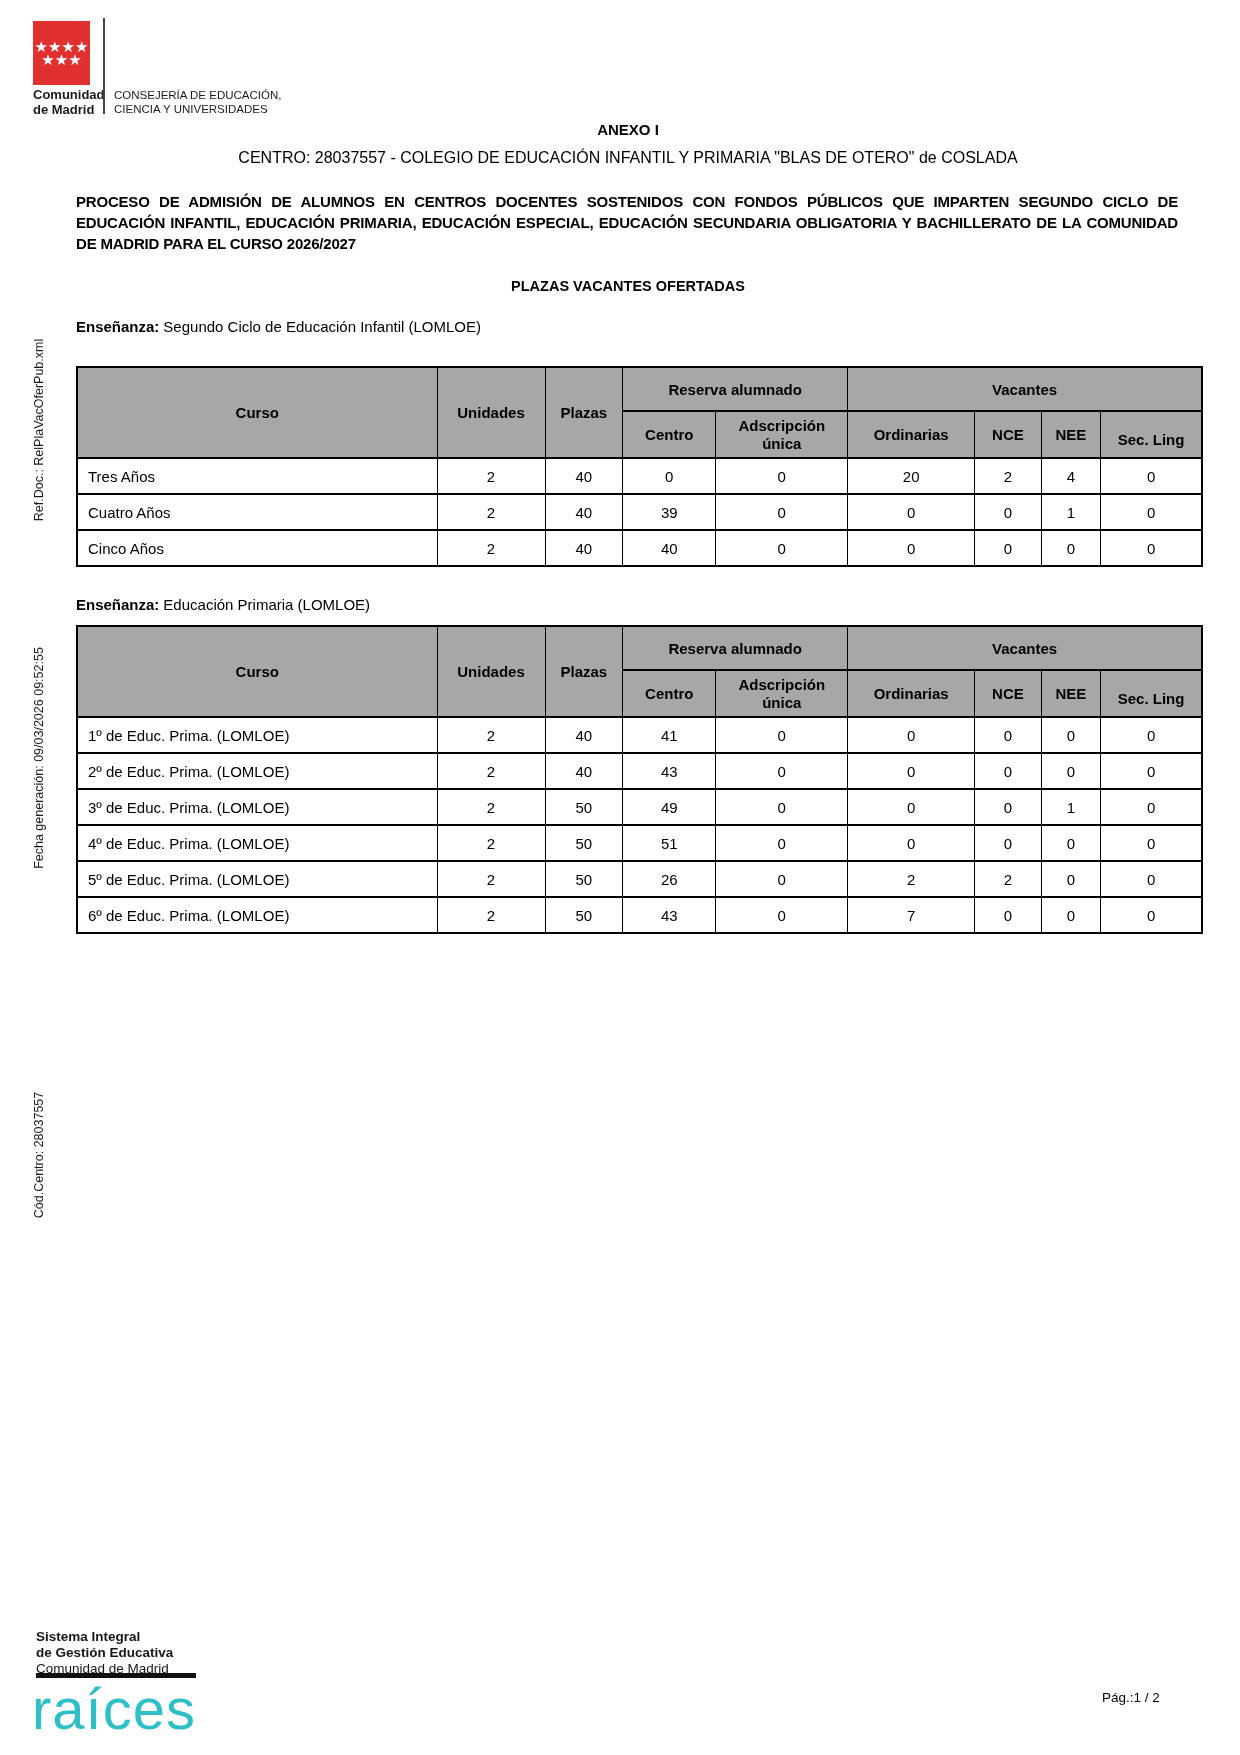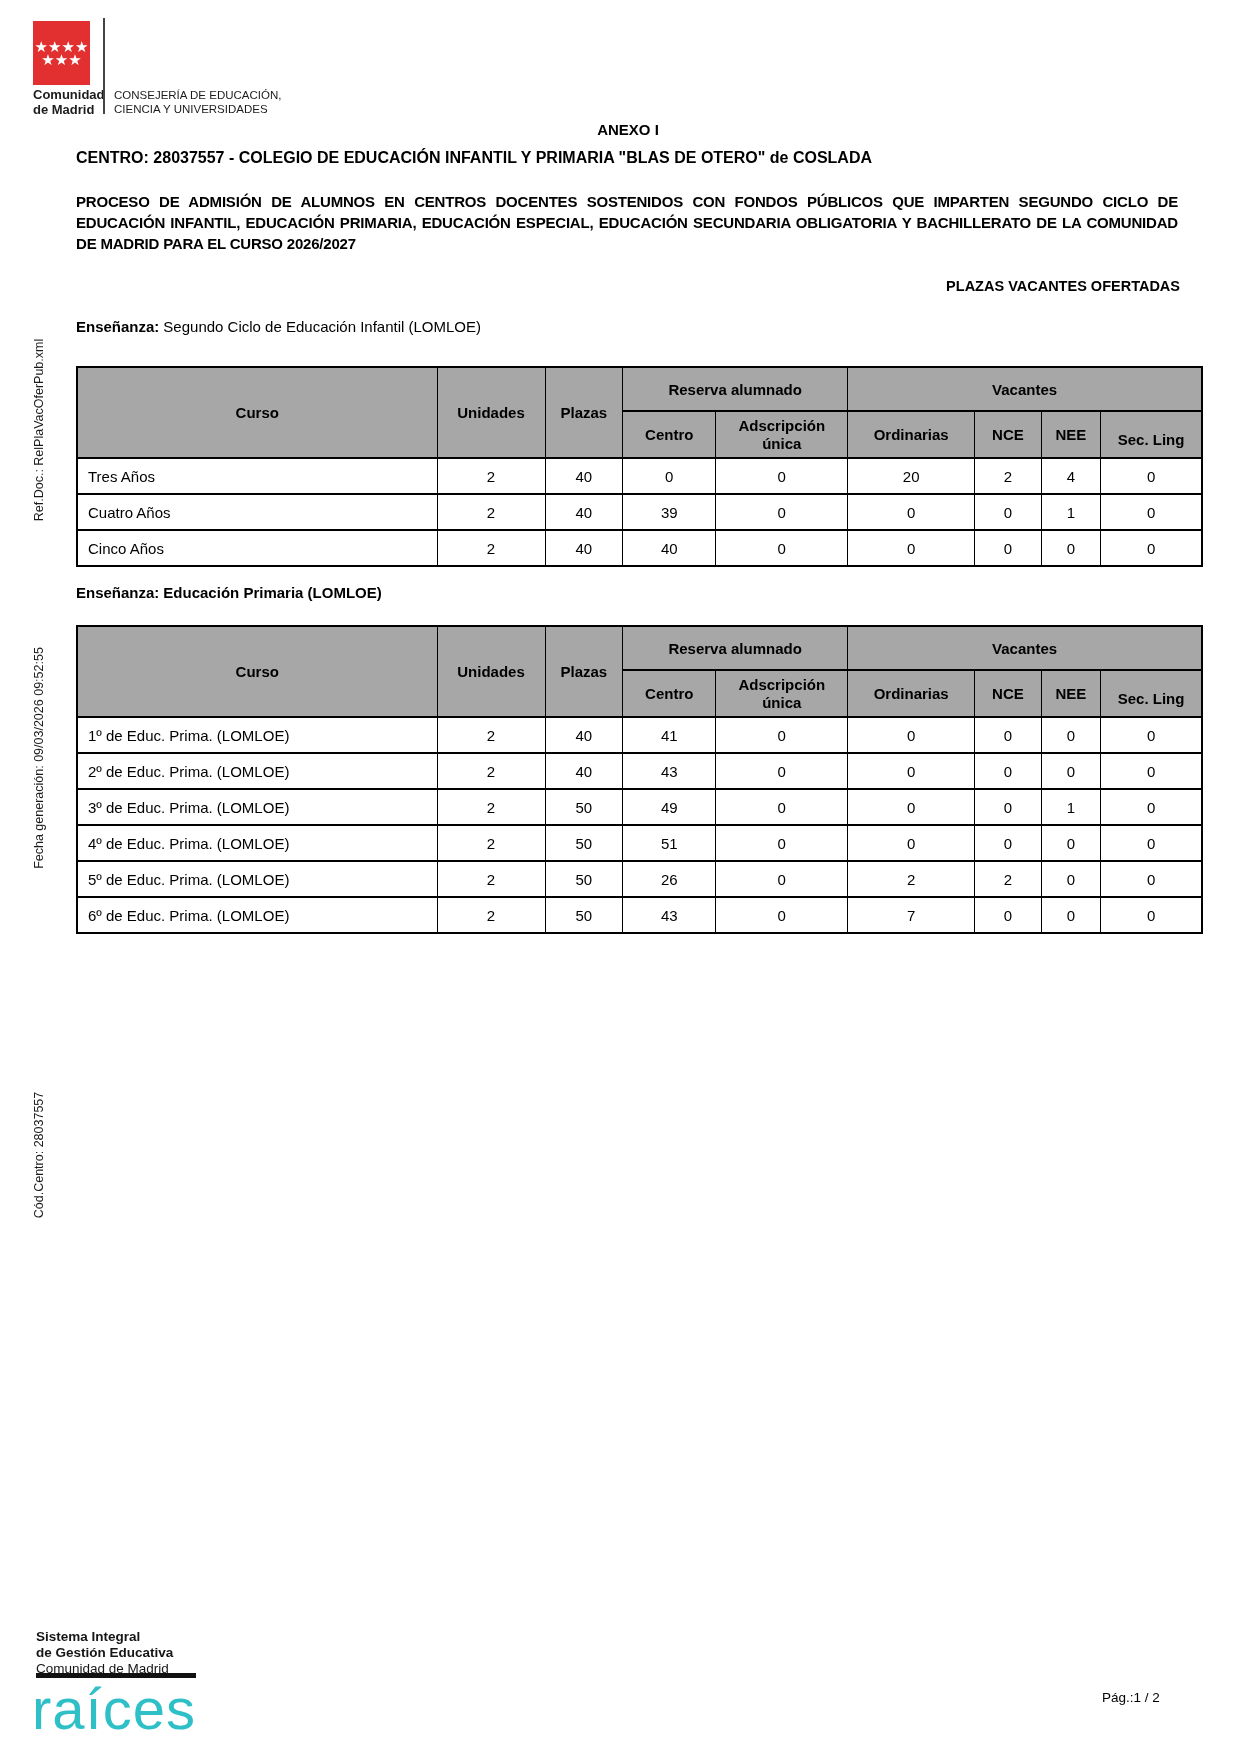--- a/index.html
+++ b/index.html
@@ -10,28 +10,28 @@
   
   .flag{position:absolute;left:33px;top:21px;width:57px;height:64px;
     background:var(--flag-red);display:flex;flex-direction:column;
     align-items:center;justify-content:center;gap:0;}
   .flag .stars{color:#fff;font-size:15px;line-height:13px;letter-spacing:0px;text-align:center;}
   .brand{position:absolute;left:33px;top:87px;font-weight:bold;font-size:13px;line-height:15px;color:#1c1c1c;}
   .logo-divider{position:absolute;left:103px;top:18px;width:2px;height:96px;background:#444;}
   .consejeria{position:absolute;left:114px;top:88px;font-size:11.5px;line-height:14px;color:#1c1c1c;}
   
   .anexo{position:absolute;left:76px;top:121px;width:1104px;text-align:center;font-weight:bold;font-size:15px;}
-  .centro{position:absolute;left:76px;top:149px;width:1104px;font-weight:bold;font-size:16px;}
+  .centro{position:absolute;left:76px;top:149px;width:1104px;text-align:center;font-weight:normal;font-size:16px;}
   .paragraph{position:absolute;left:76px;top:191px;width:1102px;text-align:justify;
     font-weight:bold;font-size:15px;line-height:21px;letter-spacing:-0.2px;}
-  .section-title{position:absolute;left:76px;top:278px;width:1104px;text-align:right;font-weight:bold;font-size:14.5px;}
+  .section-title{position:absolute;left:76px;top:278px;width:1104px;text-align:center;font-weight:bold;font-size:14.5px;}
   .ensenanza{position:absolute;left:76px;font-size:15px;}
   .ensenanza b{margin-right:4px;}
   #ens-0{top:318px;}
-  #ens-1{top:584px;font-weight:bold;}
+  #ens-1{top:596px;}
   
   .vtable{position:absolute;left:76px;width:1127px;border-collapse:collapse;table-layout:fixed;font-size:15px;}
   #table-0{top:366px;}
   #table-1{top:625px;}
   .vtable th,.vtable td{border:1px solid #000;border-top-width:2px;border-bottom-width:2px;padding:0 4px;}
   .vtable{border:2px solid #000;}
   .vtable th{background:var(--header-bg);font-weight:bold;text-align:center;vertical-align:middle;}
   .vtable thead tr:nth-child(1){height:44px;}
   .vtable thead tr:nth-child(2){height:47px;}
   .vtable tbody tr{height:36px;}

